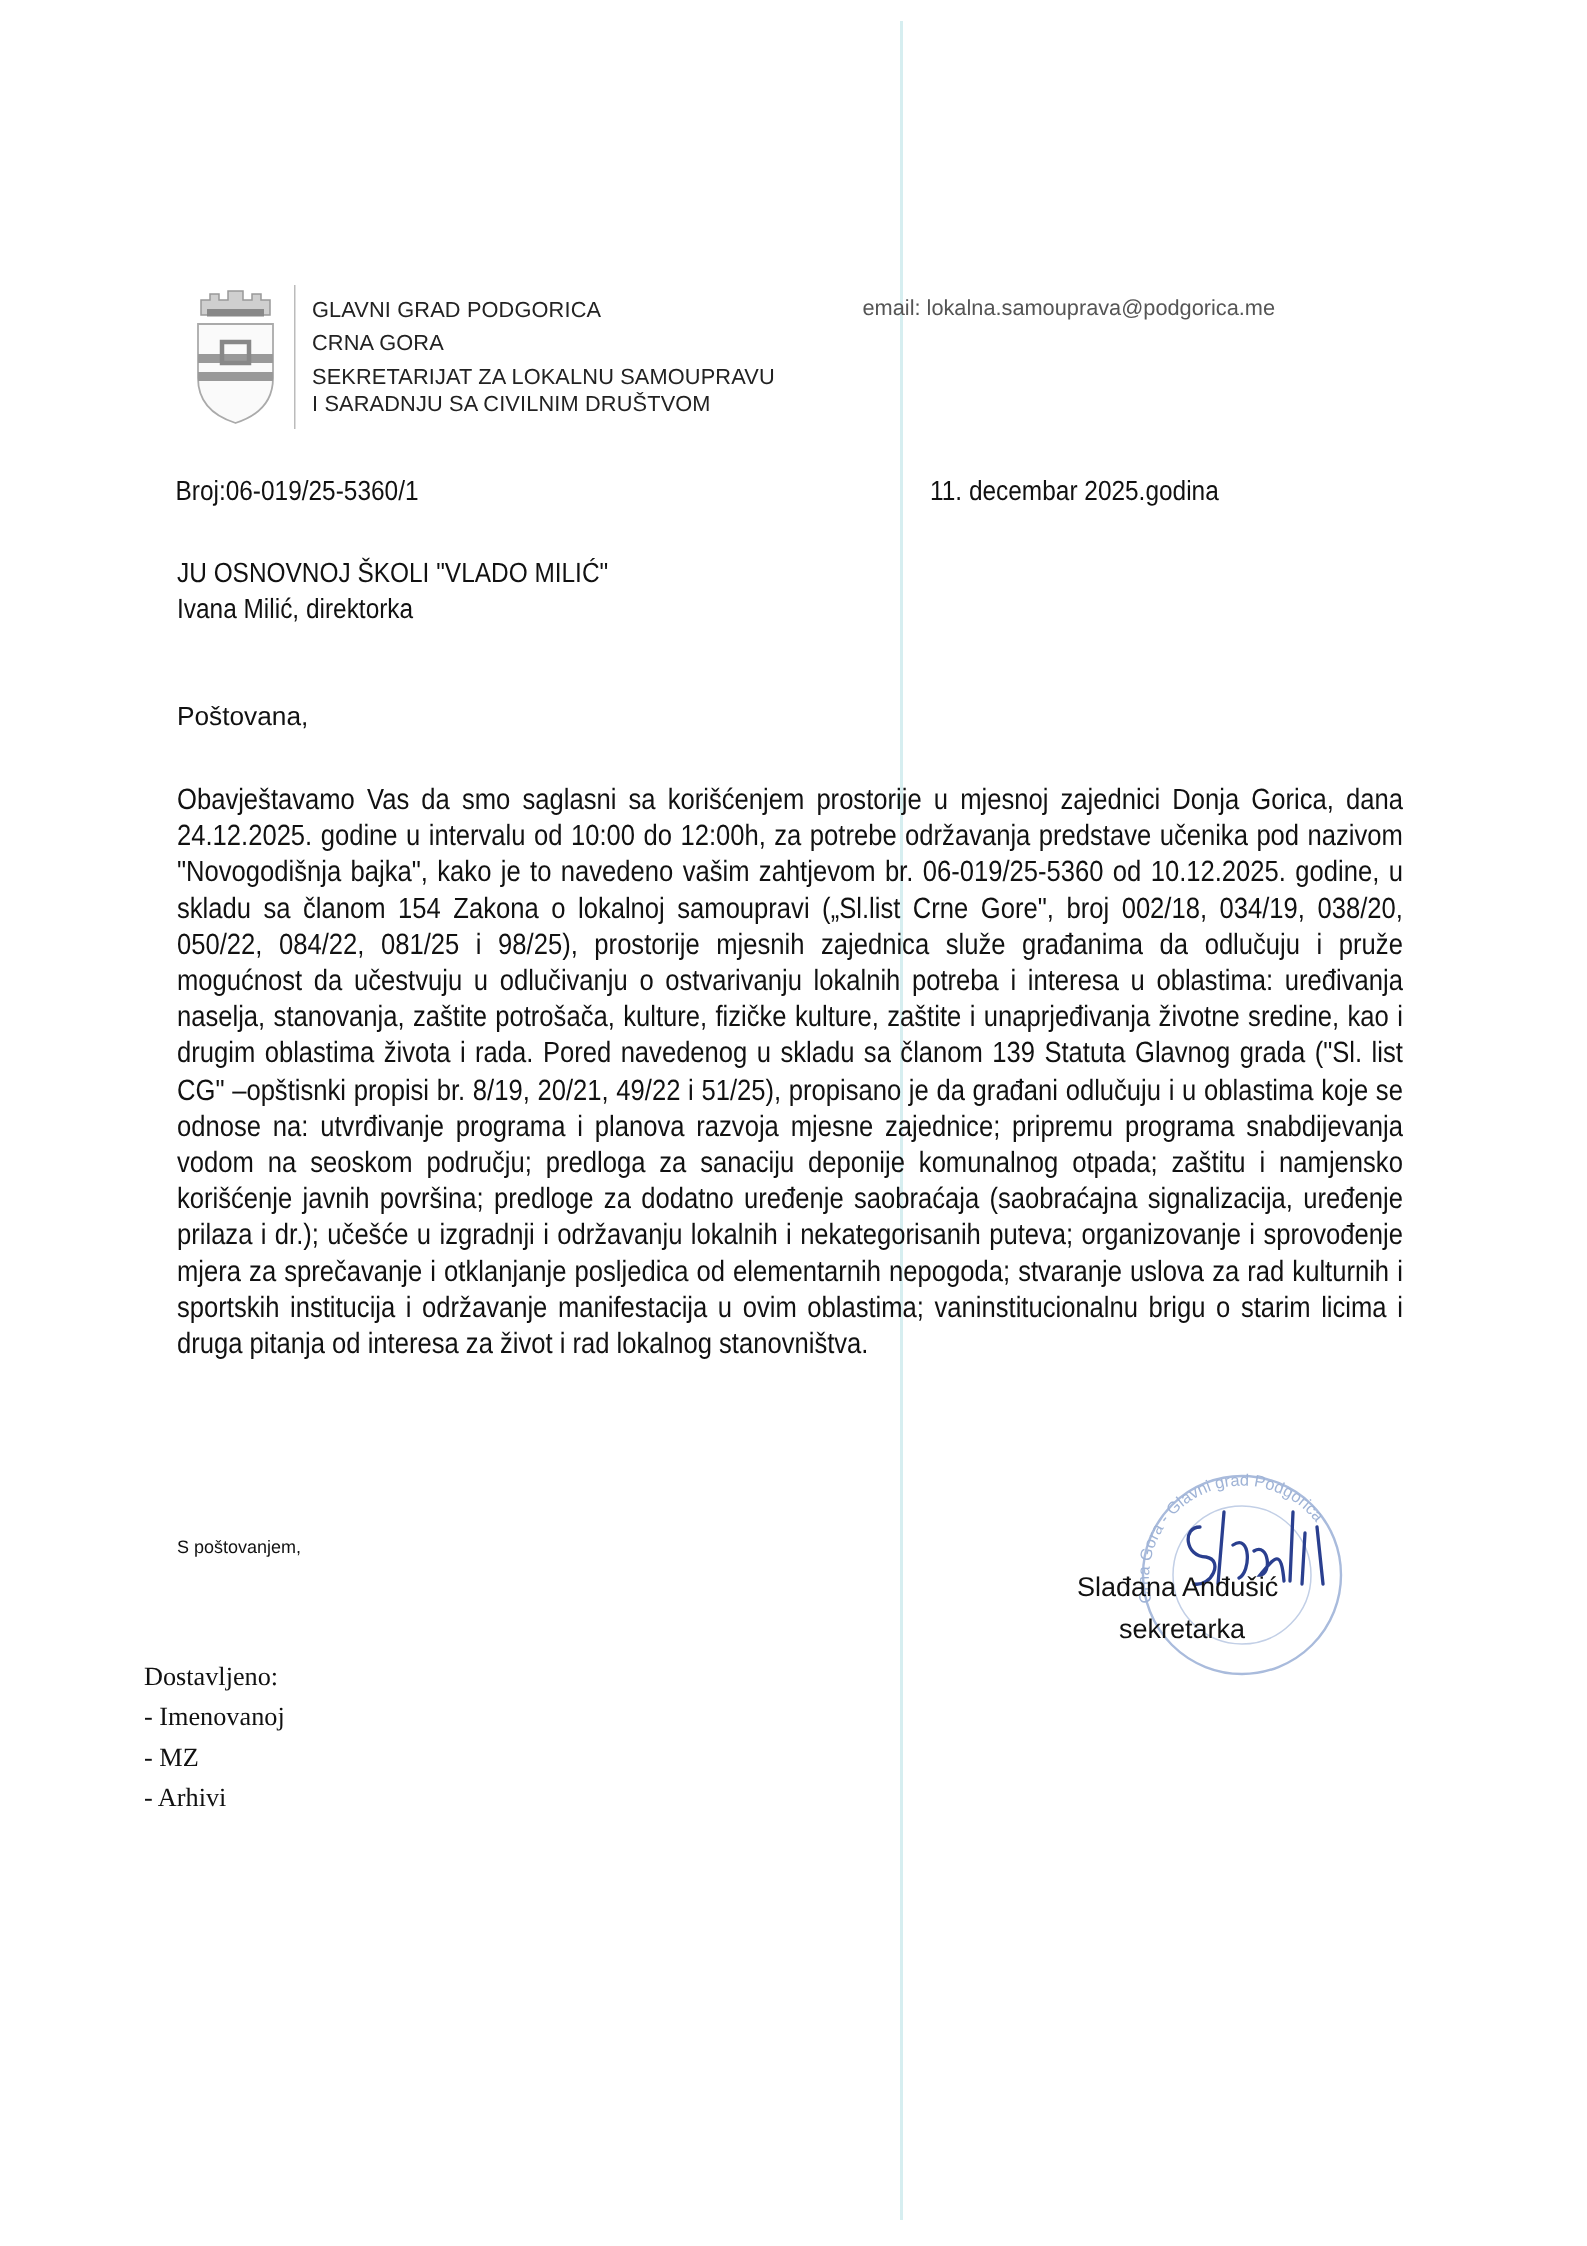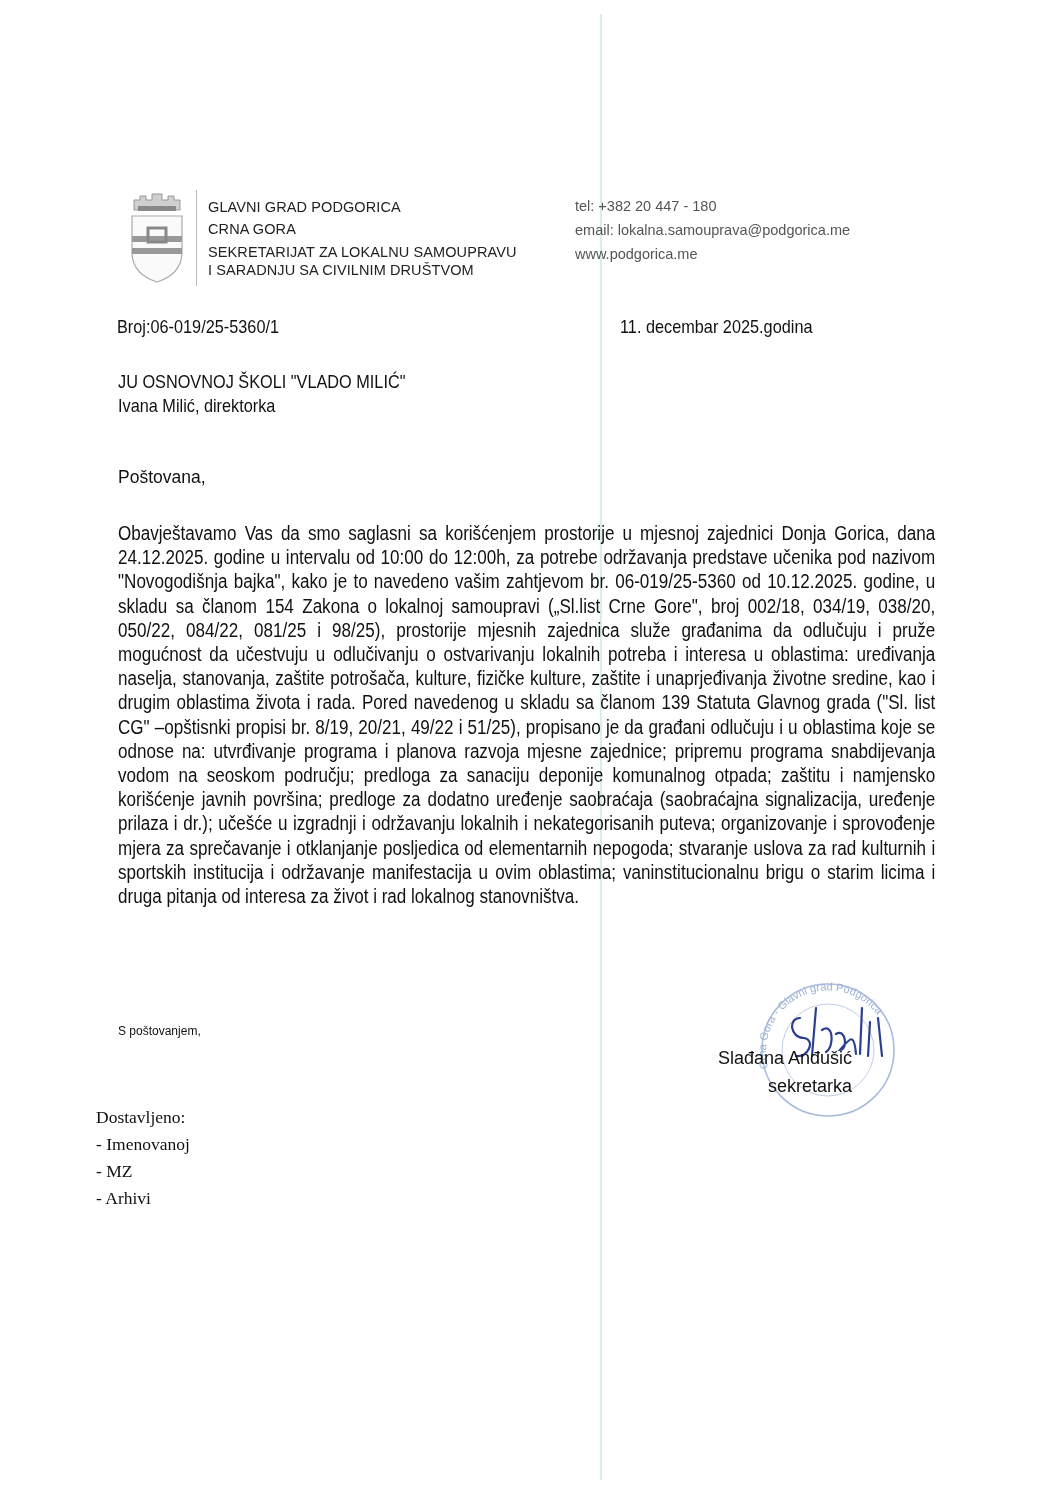--- a/index.html
+++ b/index.html
@@ -13,21 +13,21 @@
   .hdr-right { left: 575px; top: 194px; font-size: 14.5px; line-height: 24px; color: #555; }
   .ref-no { left: 117px; top: 316px; font-size: 18.5px; transform: scaleX(0.88); transform-origin: left top; }
   .date { left: 620px; top: 316px; font-size: 18.5px; transform: scaleX(0.88); transform-origin: left top; }
   .recipient { left: 118px; top: 370px; font-size: 18.5px; line-height: 24px; transform: scaleX(0.88); transform-origin: left top; }
   .greeting { left: 118px; top: 467px; font-size: 17.5px; }
   .body-text { left: 118px; top: 521px; width: 934px; font-size: 19.5px; line-height: 24.2px; text-align: justify; text-align-last: left; transform: scaleX(0.875); transform-origin: left top; }
   .closing { left: 118px; top: 1024px; font-size: 12px; }
   .dist { left: 96px; top: 1104px; font-size: 17.5px; line-height: 27px; font-family: Liberation Serif, serif; }
   .stamp { left: 738px; top: 978px; width: 180px; height: 140px; }
   .signer { left: 718px; top: 1044px; font-size: 18px; line-height: 28px; text-align: center; }
-  .signer div:nth-child(2) { padding-left: 28px; text-align: right; }
+  .signer div:nth-child(2) { padding-left: 28px; text-align: left; }
 </style>
 </head>
 <body>
 
 <div class="abs scan-line"></div>
 
 <svg class="abs crest" viewBox="0 0 58 96">
   <path d="M6 20 L6 10 L12 10 L12 6 L18 6 L18 10 L24 10 L24 4 L34 4 L34 10 L40 10 L40 6 L46 6 L46 10 L52 10 L52 20 Z" fill="#cfcfcf" stroke="#999" stroke-width="1"></path>
   <rect x="10" y="16" width="38" height="5" fill="#888"></rect>
   <path d="M4 26 L54 26 L54 62 Q54 84 29 92 Q4 84 4 62 Z" fill="#fafafa" stroke="#aaa" stroke-width="1.2"></path>
@@ -36,23 +36,21 @@
   <rect x="4" y="58" width="50" height="6" fill="#999"></rect>
 </svg>
 <div class="abs hdr-divider"></div>
 <div class="abs hdr-left">
   <div>GLAVNI GRAD PODGORICA</div>
   <div>CRNA GORA</div>
   <div class="l3">SEKRETARIJAT ZA LOKALNU SAMOUPRAVU</div>
   <div style="line-height:18px">I SARADNJU SA CIVILNIM DRUŠTVOM</div>
 </div>
 <div class="abs hdr-right">
-  <div>tel: +382 20 447 - 180</div>
   <div>email: lokalna.samouprava@podgorica.me</div>
-  <div>www.podgorica.me</div>
 </div>
 
 <div class="abs ref-no">Broj:06-019/25-5360/1</div>
 <div class="abs date">11. decembar 2025.godina</div>
 
 <div class="abs recipient">
   <div>JU OSNOVNOJ ŠKOLI "VLADO MILIĆ"</div>
   <div>Ivana Milić, direktorka</div>
 </div>
 

